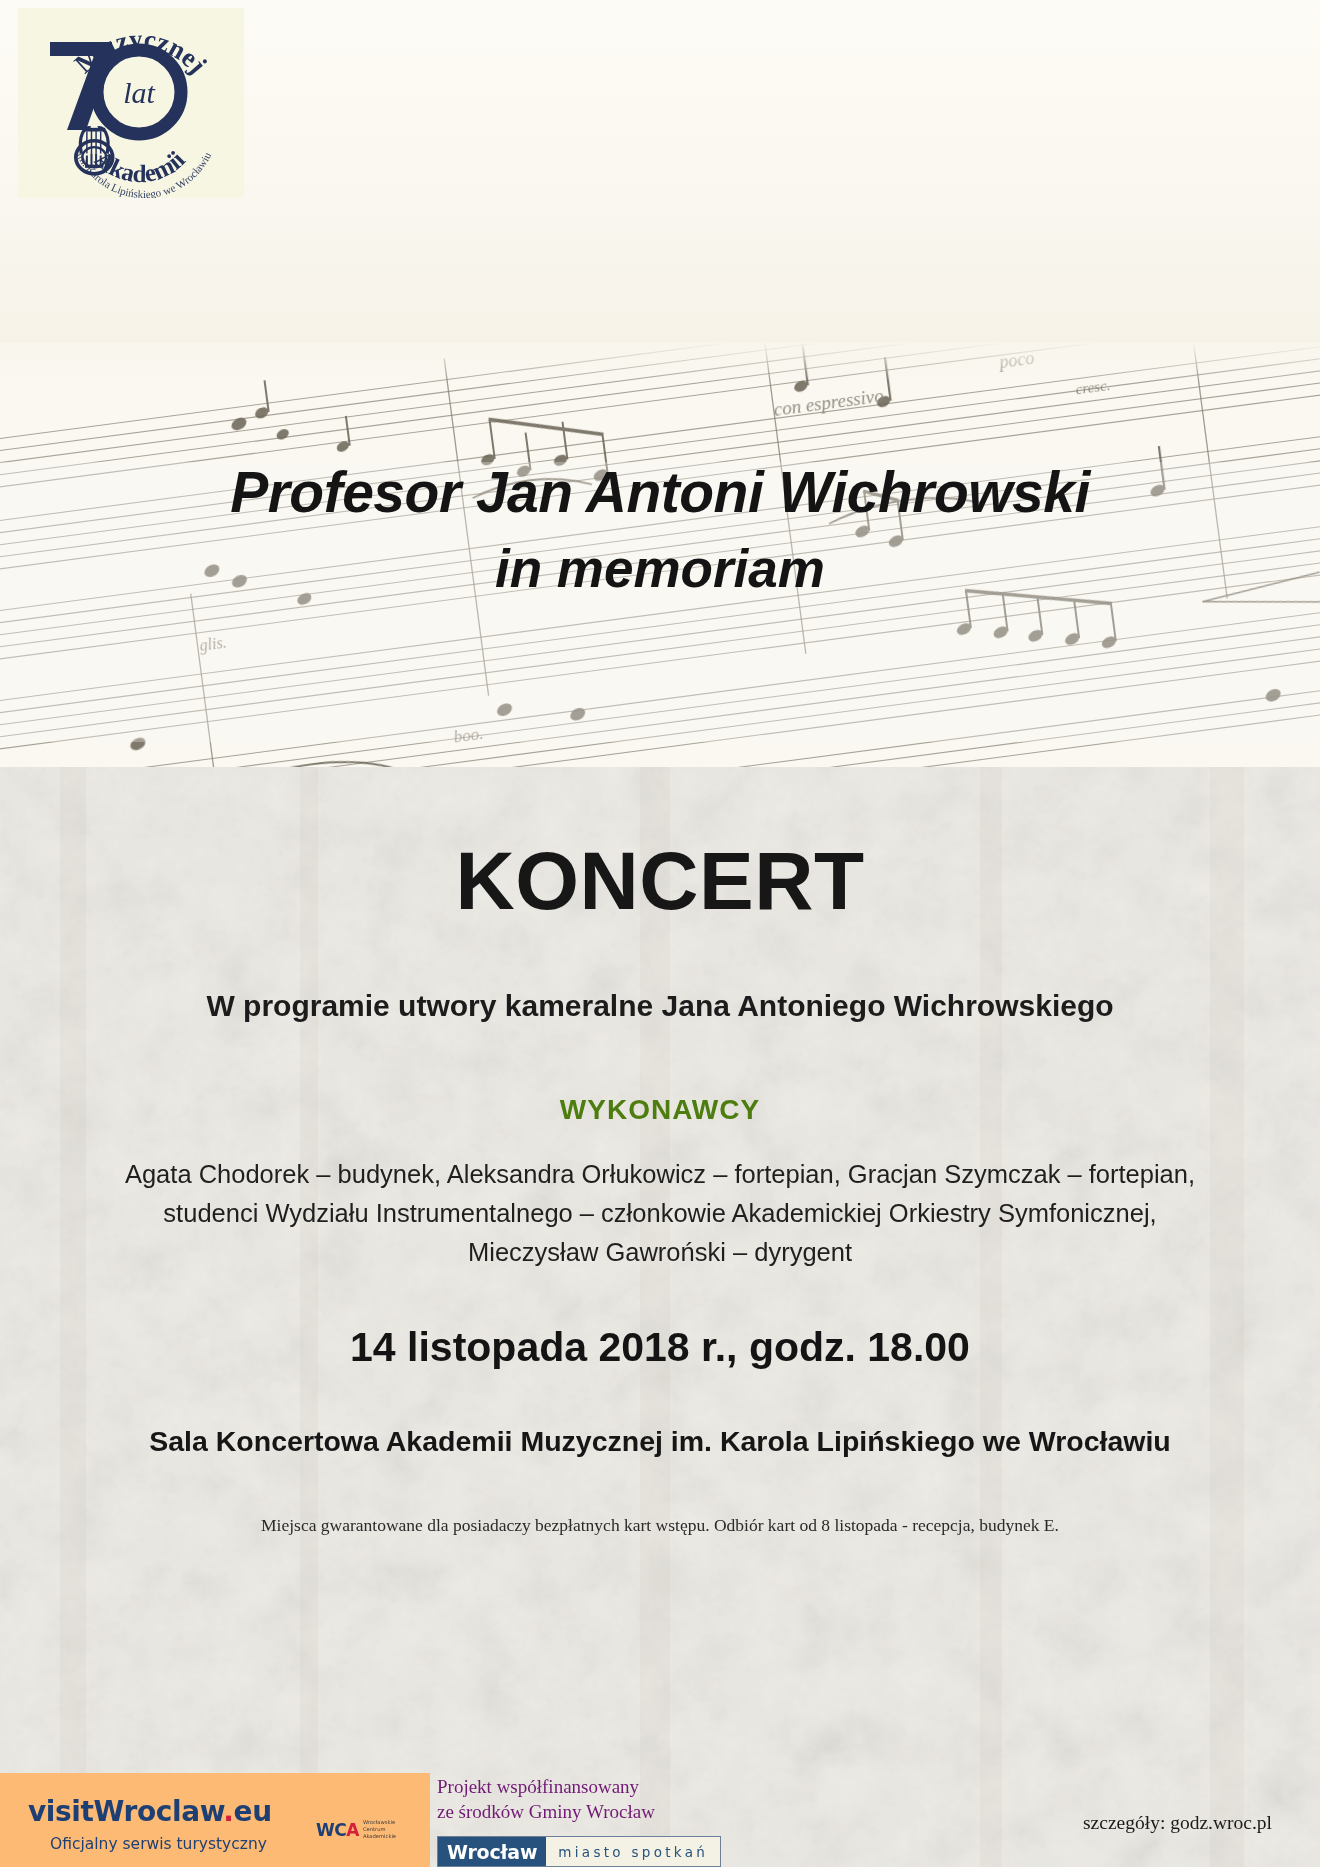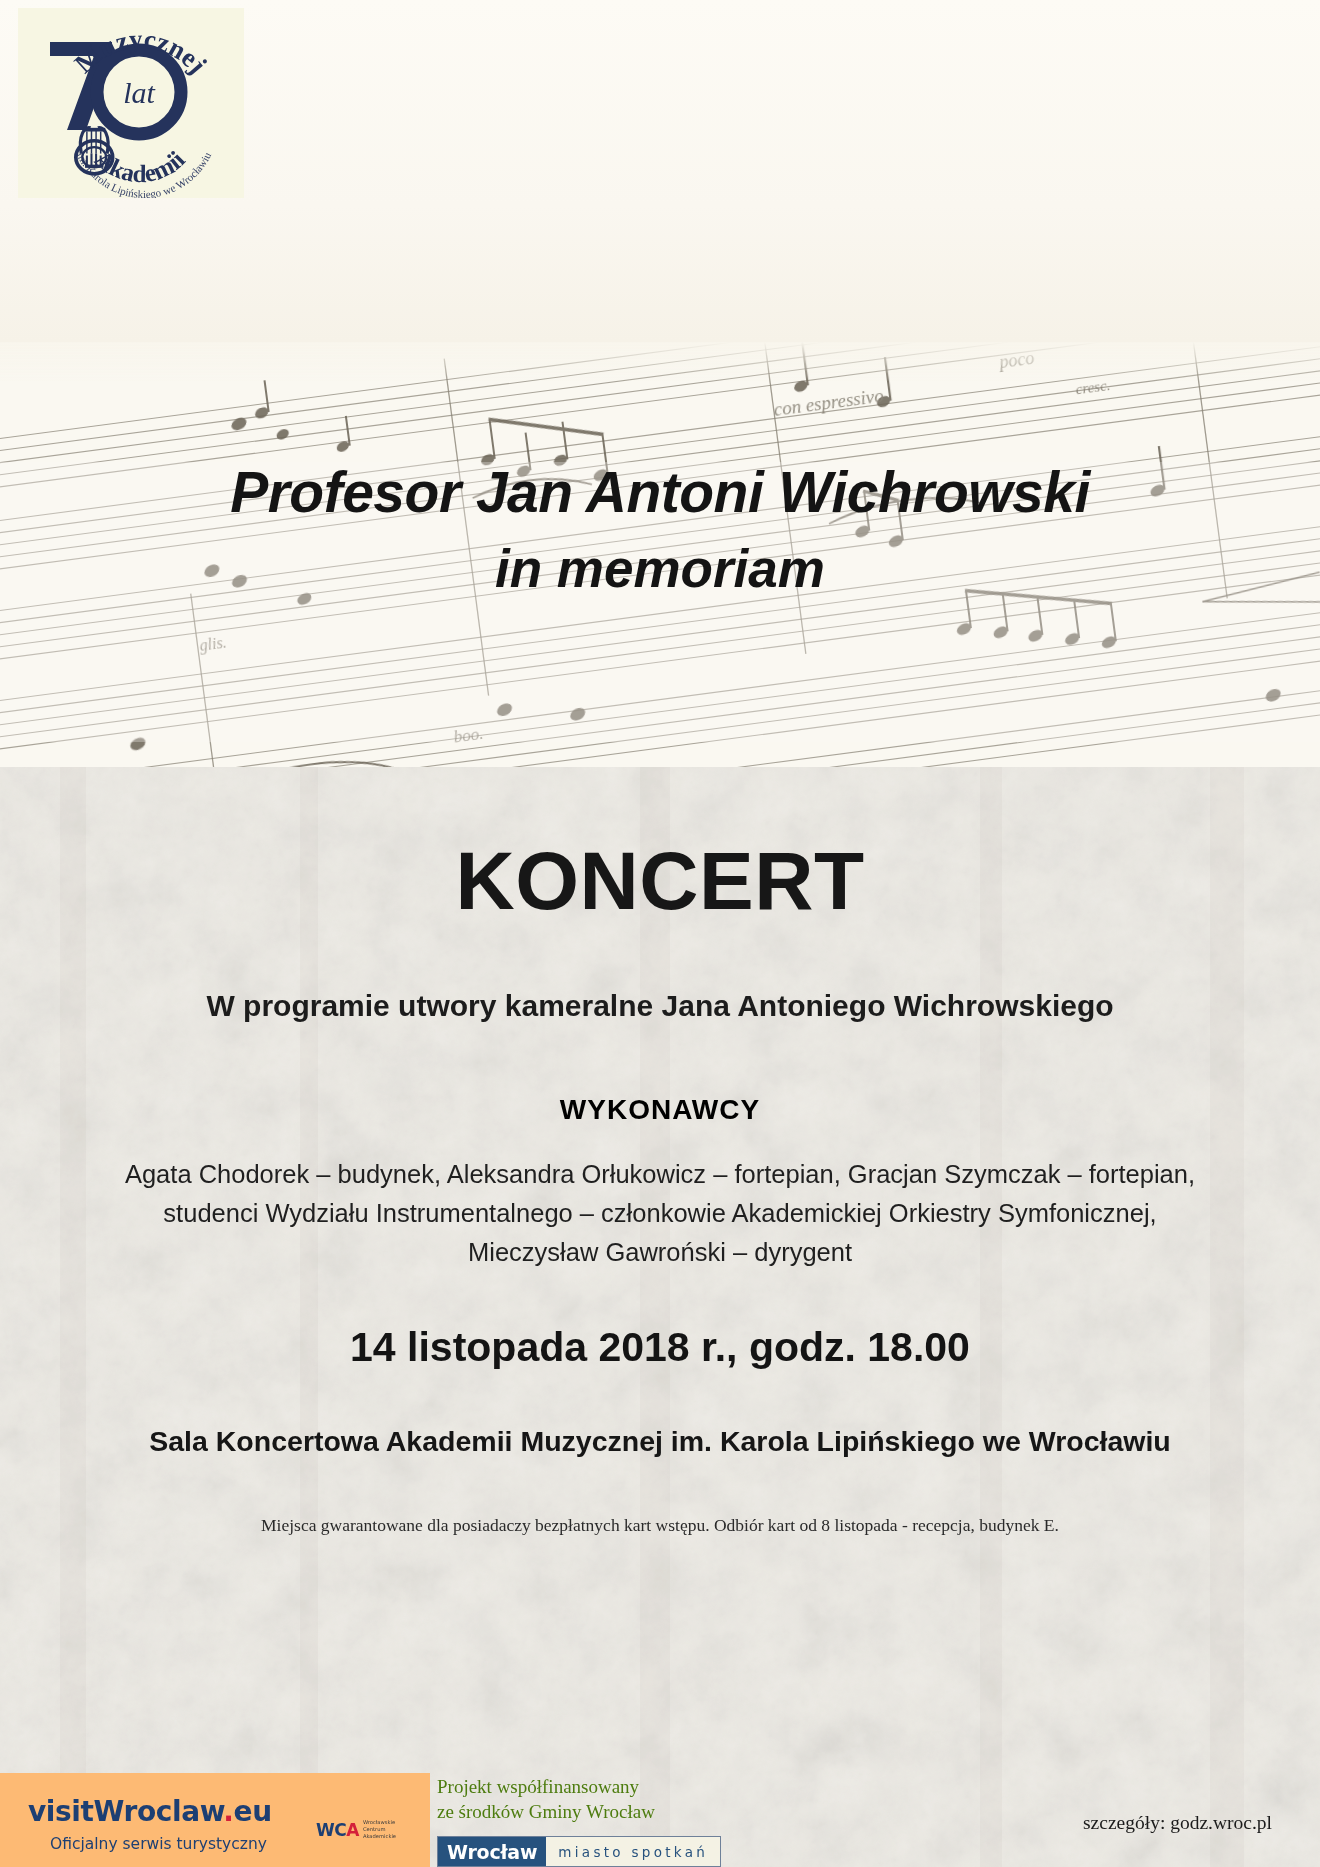--- a/index.html
+++ b/index.html
@@ -72,21 +72,21 @@
     margin-top:73px;
   }
   .program{
     font-family:"Liberation Sans",sans-serif;
     font-weight:bold;font-size:30px;line-height:36px;
     color:#1c1c1c;margin-top:66px;
   }
   .wykonawcy{
     font-family:"Liberation Sans",sans-serif;
     font-weight:bold;font-size:28px;line-height:32px;
-    color:#000000;letter-spacing:1px;margin-top:70px;
+    color:#4d7c0f;letter-spacing:1px;margin-top:70px;
   }
   .performers{
     font-family:"Liberation Sans",sans-serif;
     font-size:25.5px;line-height:39px;color:#1f1f1f;
     margin-top:29px;
   }
   .performers div{white-space:nowrap;}
   .date{
     font-family:"Liberation Sans",sans-serif;
     font-weight:bold;font-size:41px;line-height:46px;
@@ -133,21 +133,21 @@
   }
   .wca-a{color:#d4203a;}
   .wca-txt{
     display:inline-block;vertical-align:middle;margin-left:4px;
     font-family:"DejaVu Sans",sans-serif;font-size:5.2px;line-height:7px;
     color:#3a3a3a;
   }
   .projekt{
     position:absolute;left:437px;top:1774px;z-index:10;
     font-family:"Liberation Serif",serif;
-    font-size:19px;line-height:25px;color:#4d7c0f;
+    font-size:19px;line-height:25px;color:#701a75;
   }
   .wroclaw-logo{
     position:absolute;left:437px;top:1836px;height:29px;z-index:10;
     display:flex;align-items:stretch;
     border:1px solid #6e8099;
   }
   .wr-navy{
     background:#27527e;color:#ffffff;
     font-family:"DejaVu Sans",sans-serif;font-weight:bold;font-size:19px;
     padding:2px 9px 2px 9px;display:flex;align-items:center;

